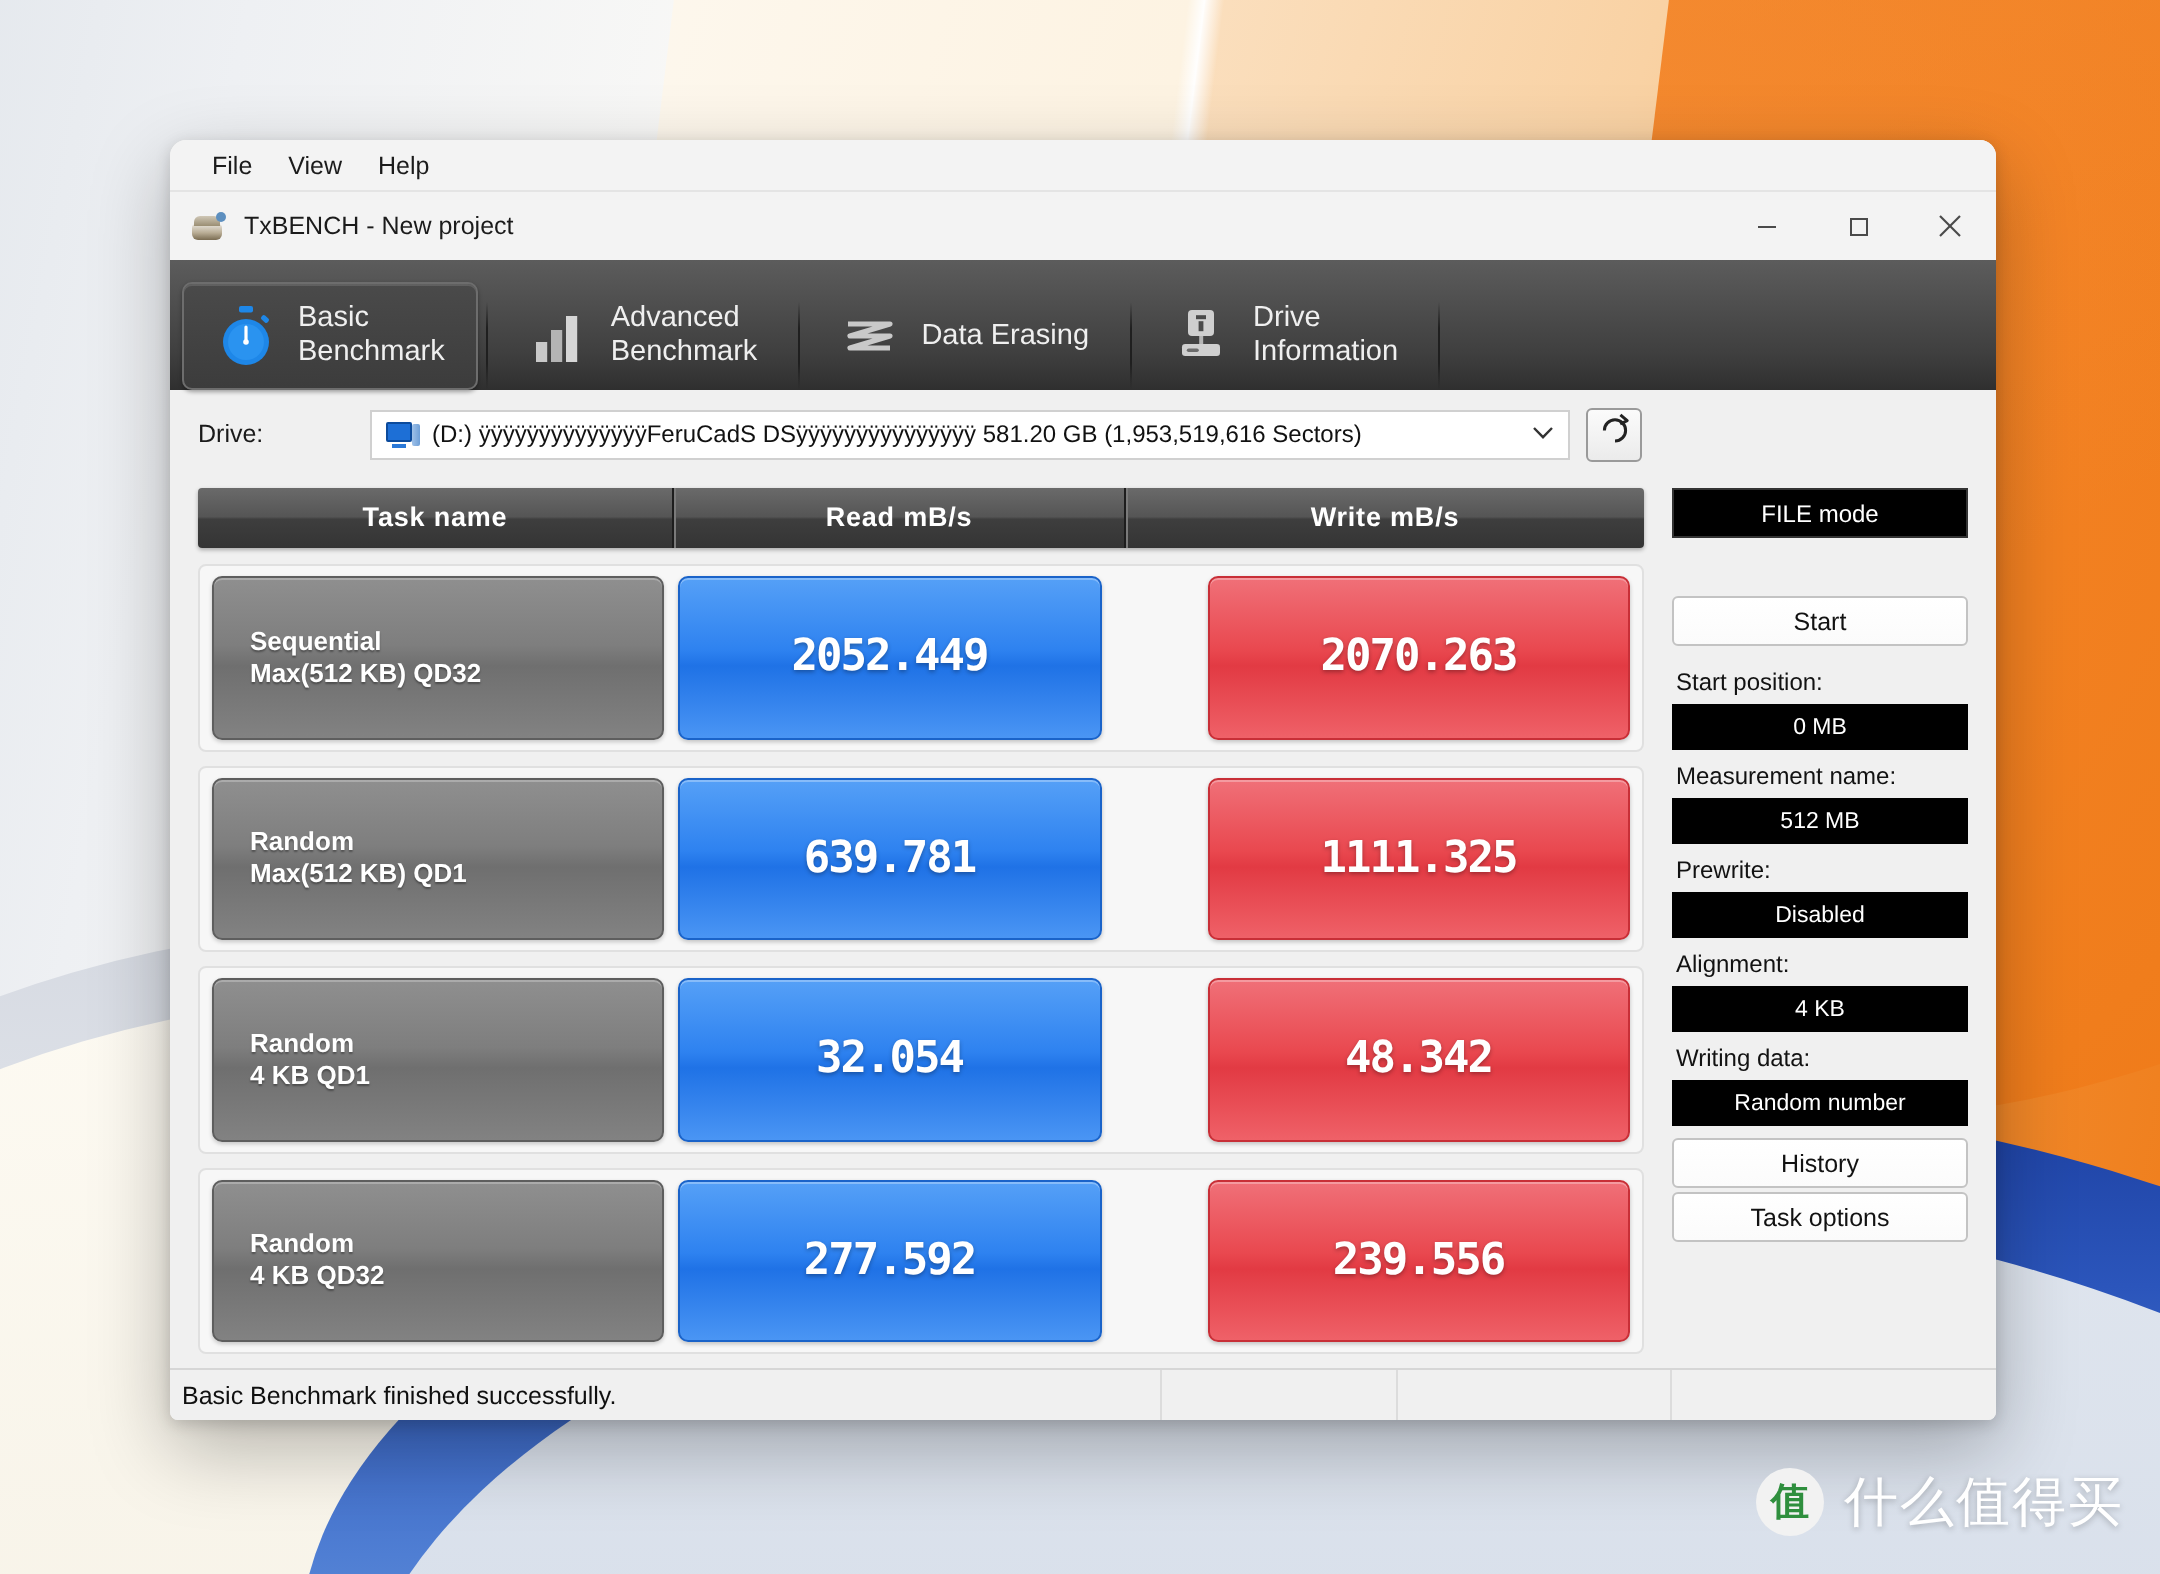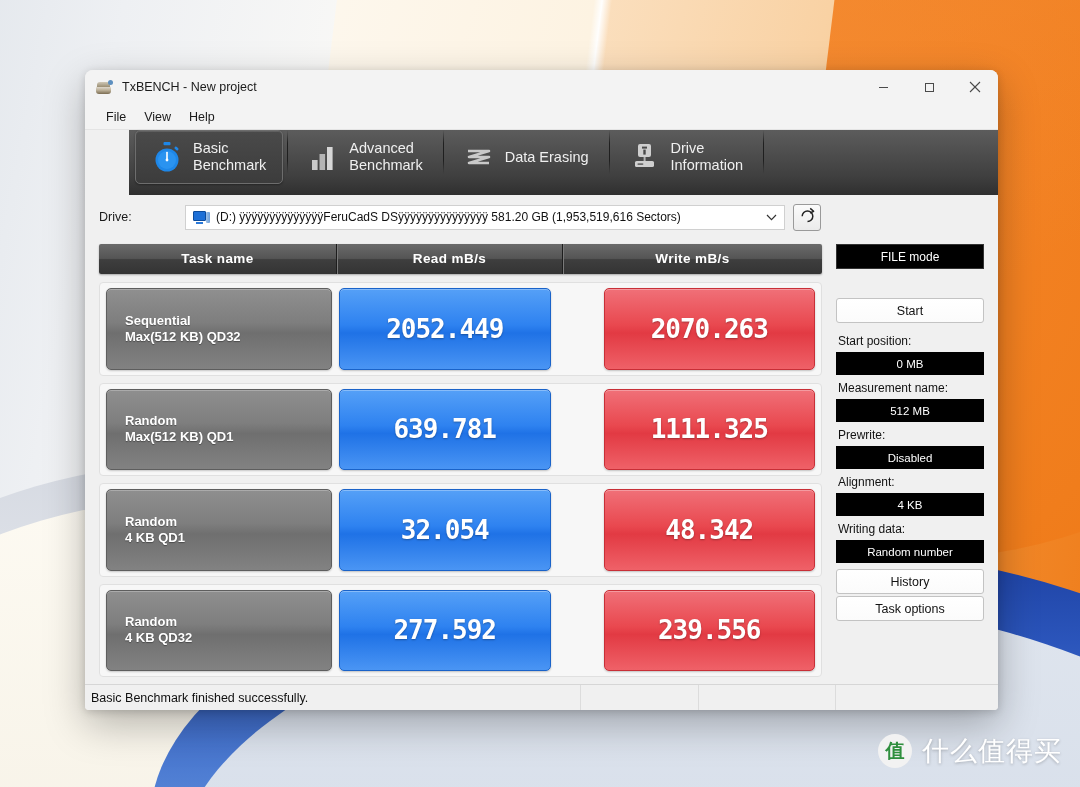--- a/index.html
+++ b/index.html
@@ -189,24 +189,23 @@
   }
   #menubar .menu-item {
     font-size: 12.5px; color: #1b1b1b; padding: 3px 9px;
     font-family: "Liberation Sans", sans-serif;
   }
 
   
   #toolbar {
     flex: 0 0 65px;
     background: linear-gradient(180deg, #5c5c5c 0%, #4e4e4e 35%, #3f3f3f 72%, #2f2f2f 100%);
-    display: flex; align-items: flex-start;
+    display: flex; align-items: flex-end;
     padding: 0 6px;
     position: relative;
-    margin-left: 44px;
   }
   .tab {
     display: flex; align-items: center; gap: 11px;
     height: 54px; padding: 0 16px;
     border-radius: 5px;
     position: relative;
   }
   .tab.active {
     background: linear-gradient(180deg, #4a4a4a 0%, #3c3c3c 100%);
     border: 1px solid #6d6d6d;
@@ -355,21 +354,21 @@
     border: 1px solid #1a63c9;
   }
   .val-cell.write {
     background: linear-gradient(180deg, #f07078 0%, #e9484f 45%, #e23a43 55%, #ef6168 100%);
     border: 1px solid #c82f37;
     margin-left: 46px;
   }
   .val-text {
     color: #fff;
     font-family: "DejaVu Sans Mono", monospace;
-    font-size: 26px; font-weight: bold;
+    font-size: 22px; font-weight: bold;
     letter-spacing: -1px;
     text-shadow: 0 1px 2px rgba(0,0,0,.3);
     white-space: nowrap;
   }
 
   
   #sidebar {
     flex: 0 0 148px;
     padding-top: 5px;
     display: flex; flex-direction: column;
@@ -438,20 +437,26 @@
   <div class="wp wp-gold-mask"></div>
   <div class="wp wp-bowl-edge"></div>
   <div class="wp wp-bowl"></div>
   <div class="wp wp-diag"></div>
   <div class="wp wp-blue1"></div>
   <div class="wp wp-blue3"></div>
   <div class="wp wp-blue2"></div>
 
   <div id="app-window">
 
+    <div id="menubar">
+      <div class="menu-item">File</div>
+      <div class="menu-item">View</div>
+      <div class="menu-item">Help</div>
+    </div>
+
     <div id="titlebar">
       <span class="tb-icon">
         <span class="ic-body"></span>
         <span class="ic-top"></span>
         <span class="ic-dot"></span>
       </span>
       <span class="tb-title">TxBENCH - New project</span>
       <span class="tb-spacer"></span>
       <div class="win-btn">
         <svg width="11" height="11" viewBox="0 0 11 11">
@@ -462,26 +467,20 @@
         <svg width="11" height="11" viewBox="0 0 11 11">
             <rect x="1.5" y="1.5" width="8" height="8" fill="none" stroke="currentColor" stroke-width="1"></rect>
           </svg>
       </div>
       <div class="win-btn close">
         <svg width="12" height="12" viewBox="0 0 12 12">
             <line x1="1" y1="1" x2="11" y2="11" stroke="currentColor" stroke-width="1.1"></line>
             <line x1="11" y1="1" x2="1" y2="11" stroke="currentColor" stroke-width="1.1"></line>
           </svg>
       </div>
-    </div>
-
-    <div id="menubar">
-      <div class="menu-item">File</div>
-      <div class="menu-item">View</div>
-      <div class="menu-item">Help</div>
     </div>
 
     <div id="toolbar">
 
       <div class="tab active">
         <span class="tab-icon">
           <svg width="30" height="32" viewBox="0 0 30 32">
             <rect x="11.5" y="1" width="7" height="3.2" rx="1" fill="#1e87e8"></rect>
             <circle cx="15" cy="19" r="11.5" fill="#1e87e8"></circle>
             <circle cx="15" cy="19" r="9" fill="#2a93f0"></circle>

